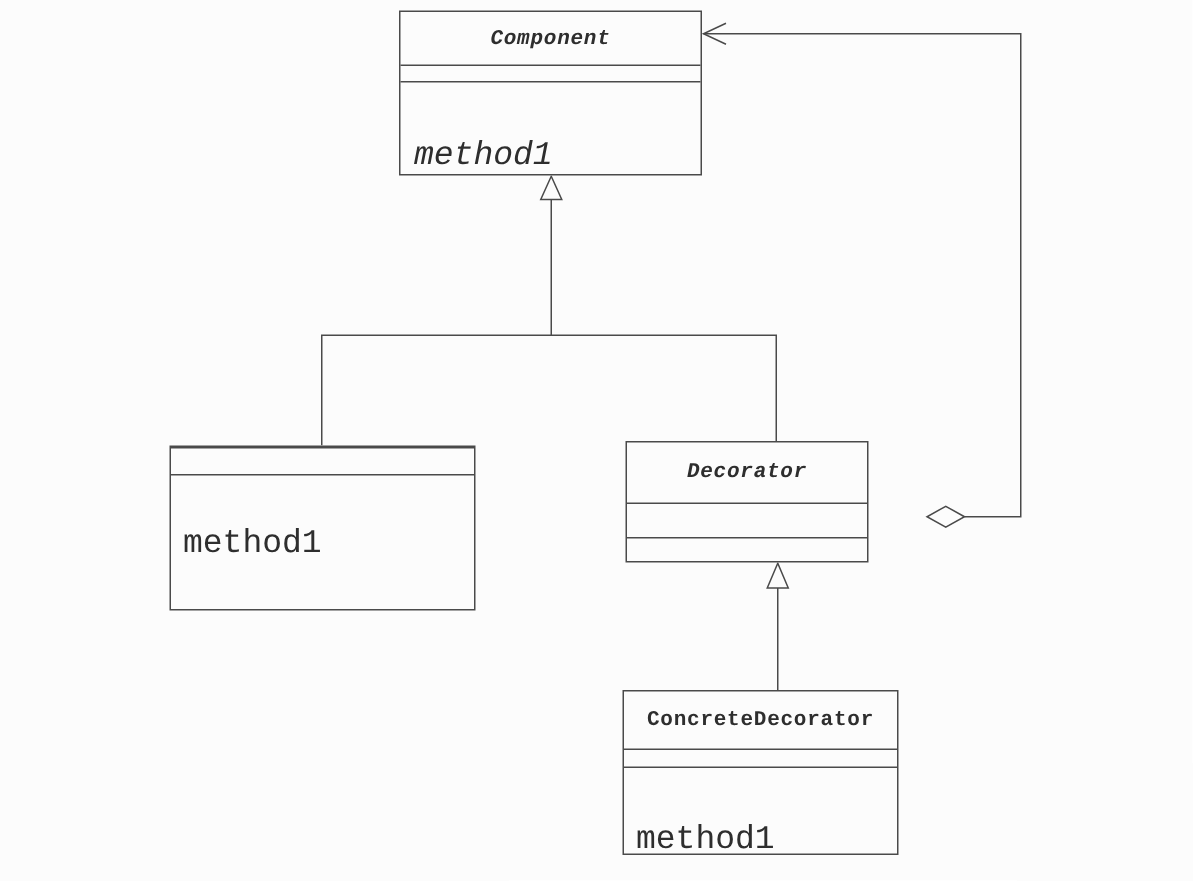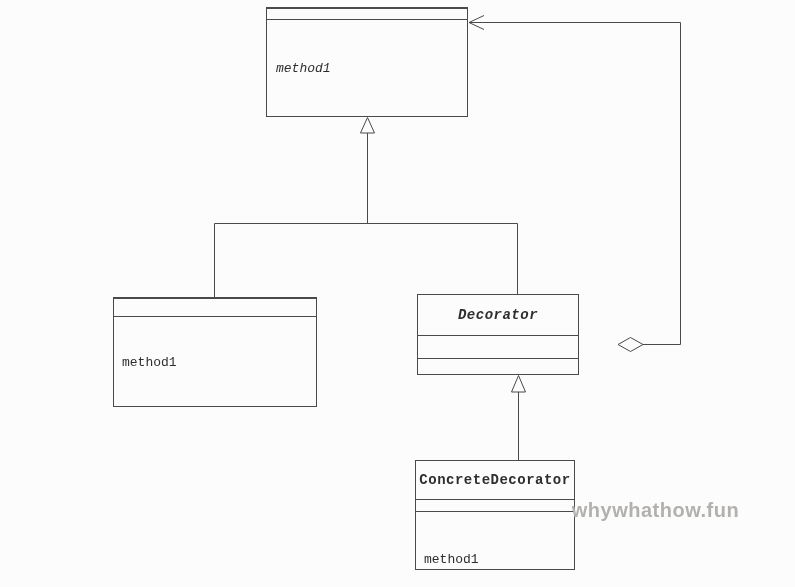--- a/index.html
+++ b/index.html
@@ -38,21 +38,21 @@
     font-size: 14px;
     letter-spacing: 0.5px;
   }
   .uml-class .title.abstract {
     font-style: italic;
   }
   .uml-class .attrs,
   .uml-class .methods {
     box-sizing: border-box;
     border-top: 1px solid #4a4a4a;
-    font-size: 13px;
+    font-size: 22px;
     line-height: 17px;
     white-space: pre;
     overflow: hidden;
   }
   .uml-class .methods.italic {
     font-style: italic;
   }
   .method-line {
     padding-left: 8px;
   }
@@ -97,20 +97,21 @@
 
     <path d="M518.5 460 L518.5 392"></path>
     <polygon points="518.5,375.5 511.5,392 525.5,392" fill="#fcfcfc"></polygon>
 
     <path d="M469 22.5 L680.5 22.5 L680.5 344.5 L643 344.5"></path>
     <polyline points="484,15.5 469,22.5 484,29.5"></polyline>
     <polygon points="643,344.5 630.5,337.5 618,344.5 630.5,351.5" fill="#fcfcfc"></polygon>
   </svg>
 
   <div class="uml-class" id="component" style="left:266px; top:7px; width:202px; height:110px;">
+    <div class="title abstract">Component</div>
     <div class="attrs"></div>
     <div class="methods italic">
       <div class="method-line">method1</div>
       
       
     </div>
   </div>
 
   <div class="uml-class" id="concrete-component" style="left:113px; top:297px; width:204px; height:110px;">
     <div class="attrs"></div>
@@ -122,27 +123,26 @@
   </div>
 
   <div class="uml-class" id="decorator" style="left:417px; top:294px; width:162px; height:81px;">
     <div class="title abstract">Decorator</div>
     <div class="attrs">
       
     </div>
     <div class="methods"></div>
   </div>
 
-  <div class="uml-class" id="concrete-decorator" style="left:415px; top:460px; width:160px; height:110px;">
+  <div class="uml-class" id="concrete-decorator" style="left:415px; top:460px; width:184px; height:110px;">
     <div class="title">ConcreteDecorator</div>
     <div class="attrs"></div>
     <div class="methods">
       <div class="method-line">method1</div>
       
       
     </div>
   </div>
 
   <div class="watermark">
-    <div>whywhathow.fun</div>
   </div>
 
 </div>
 
 </body></html>

